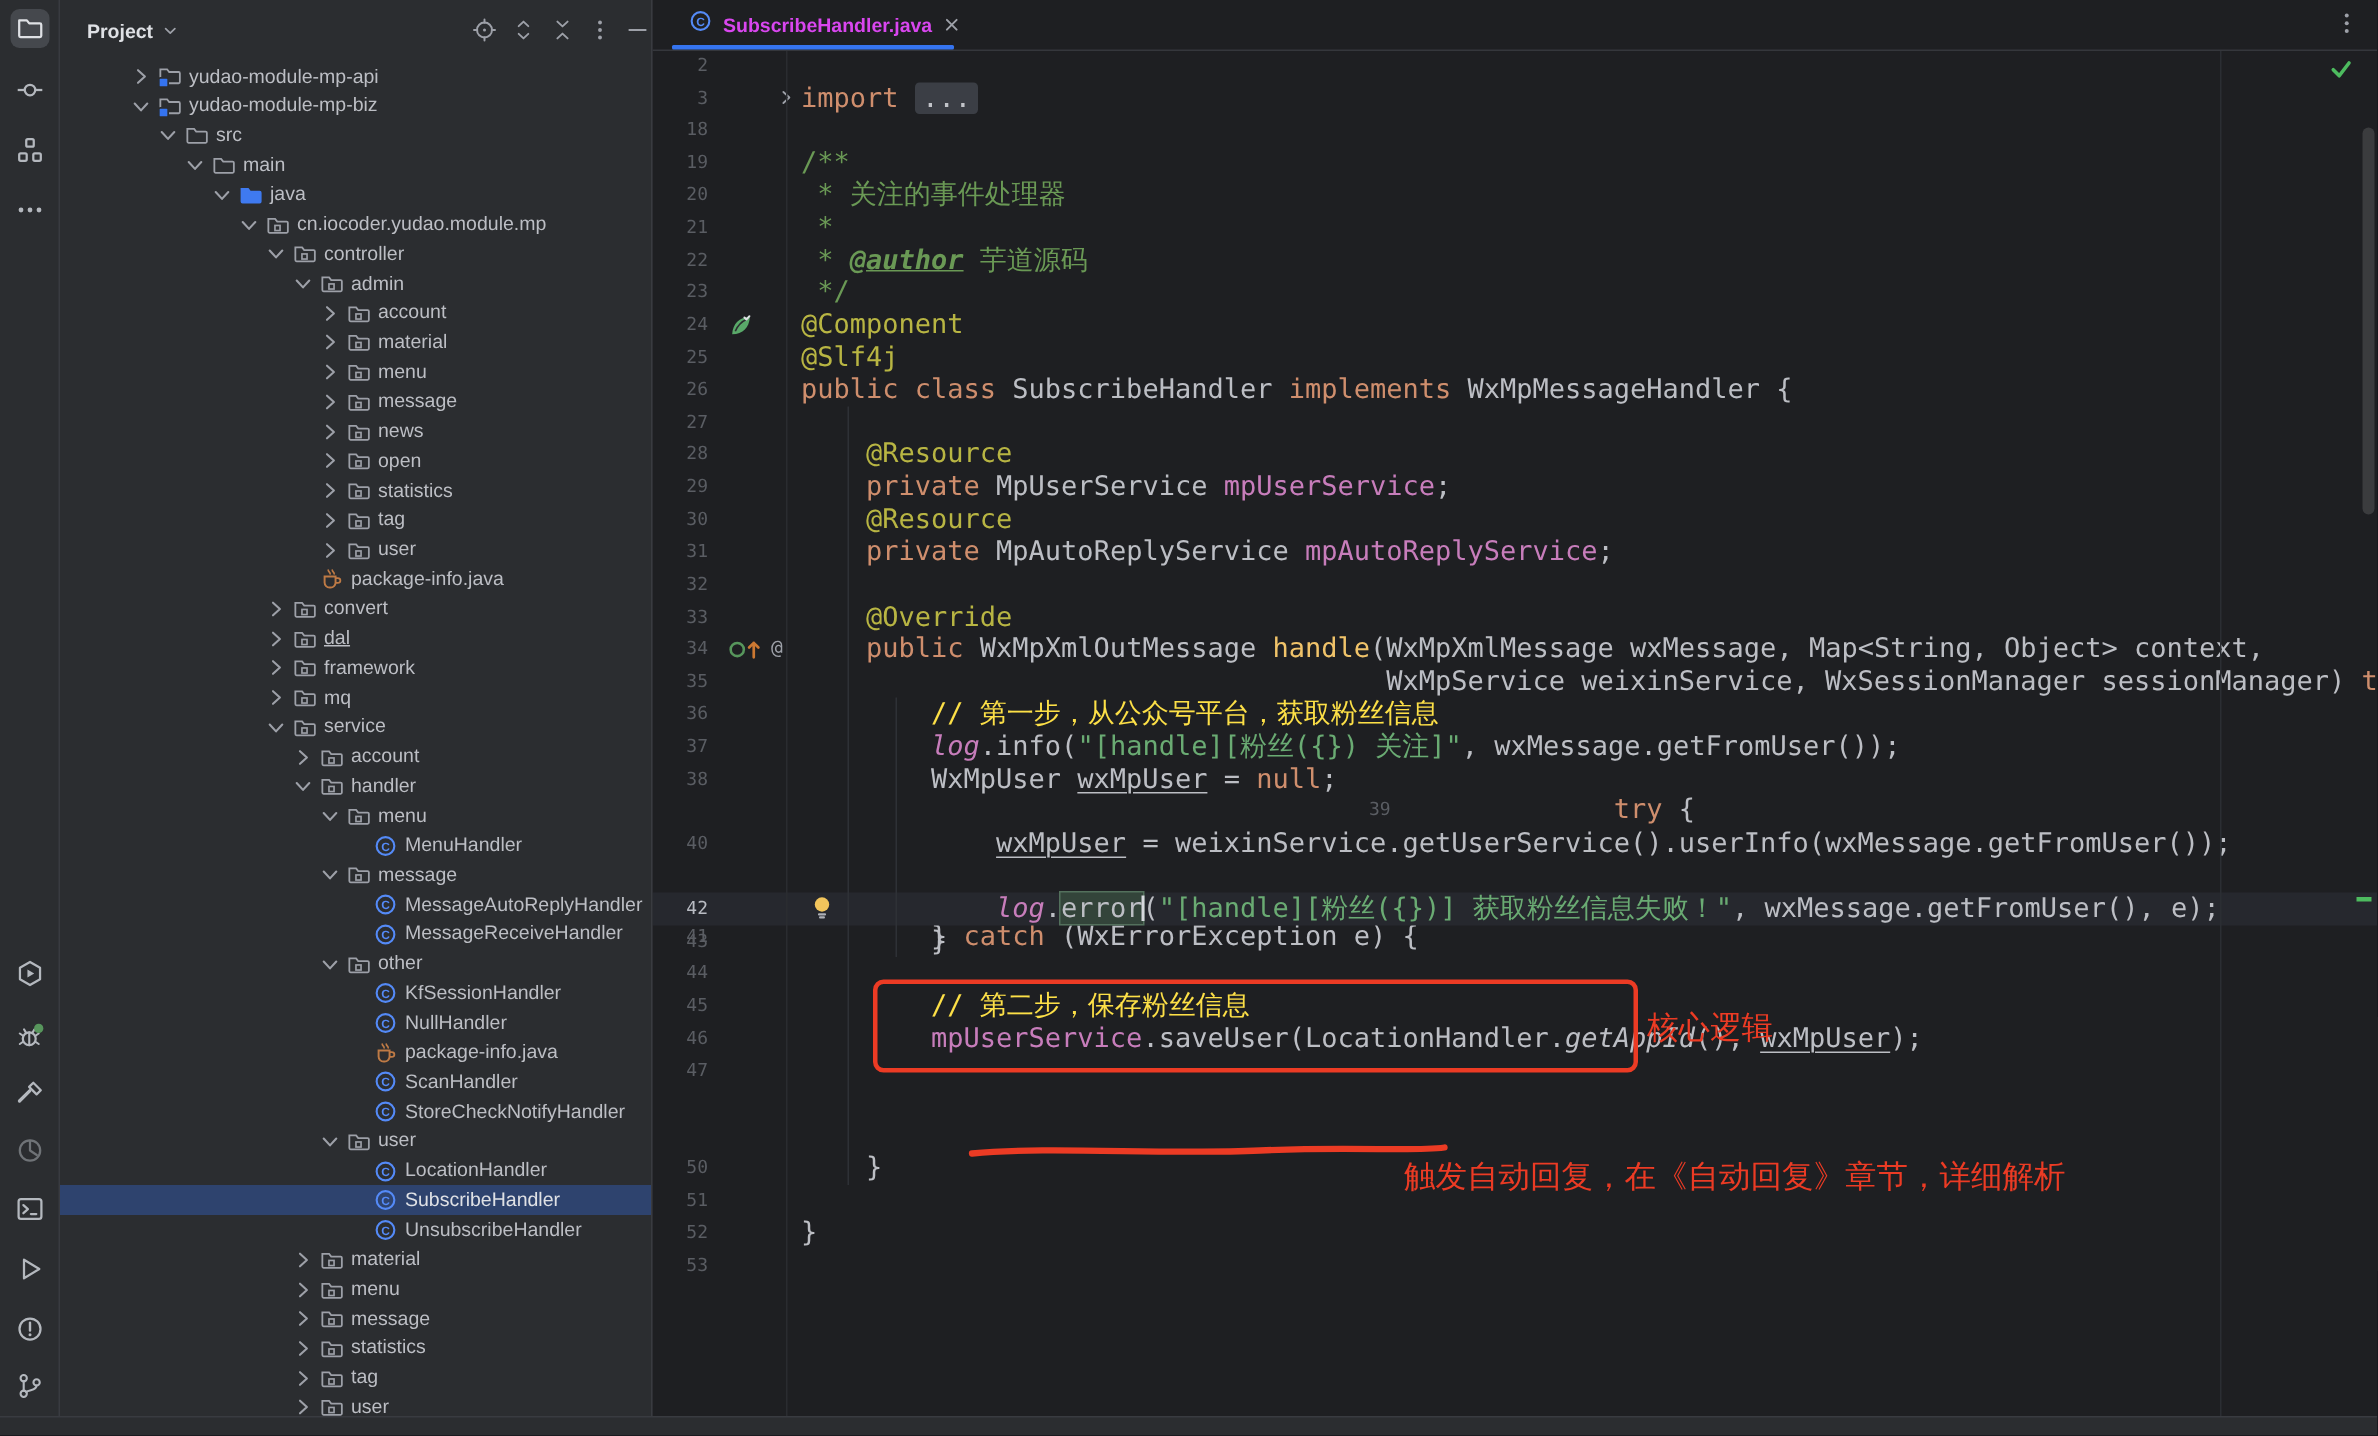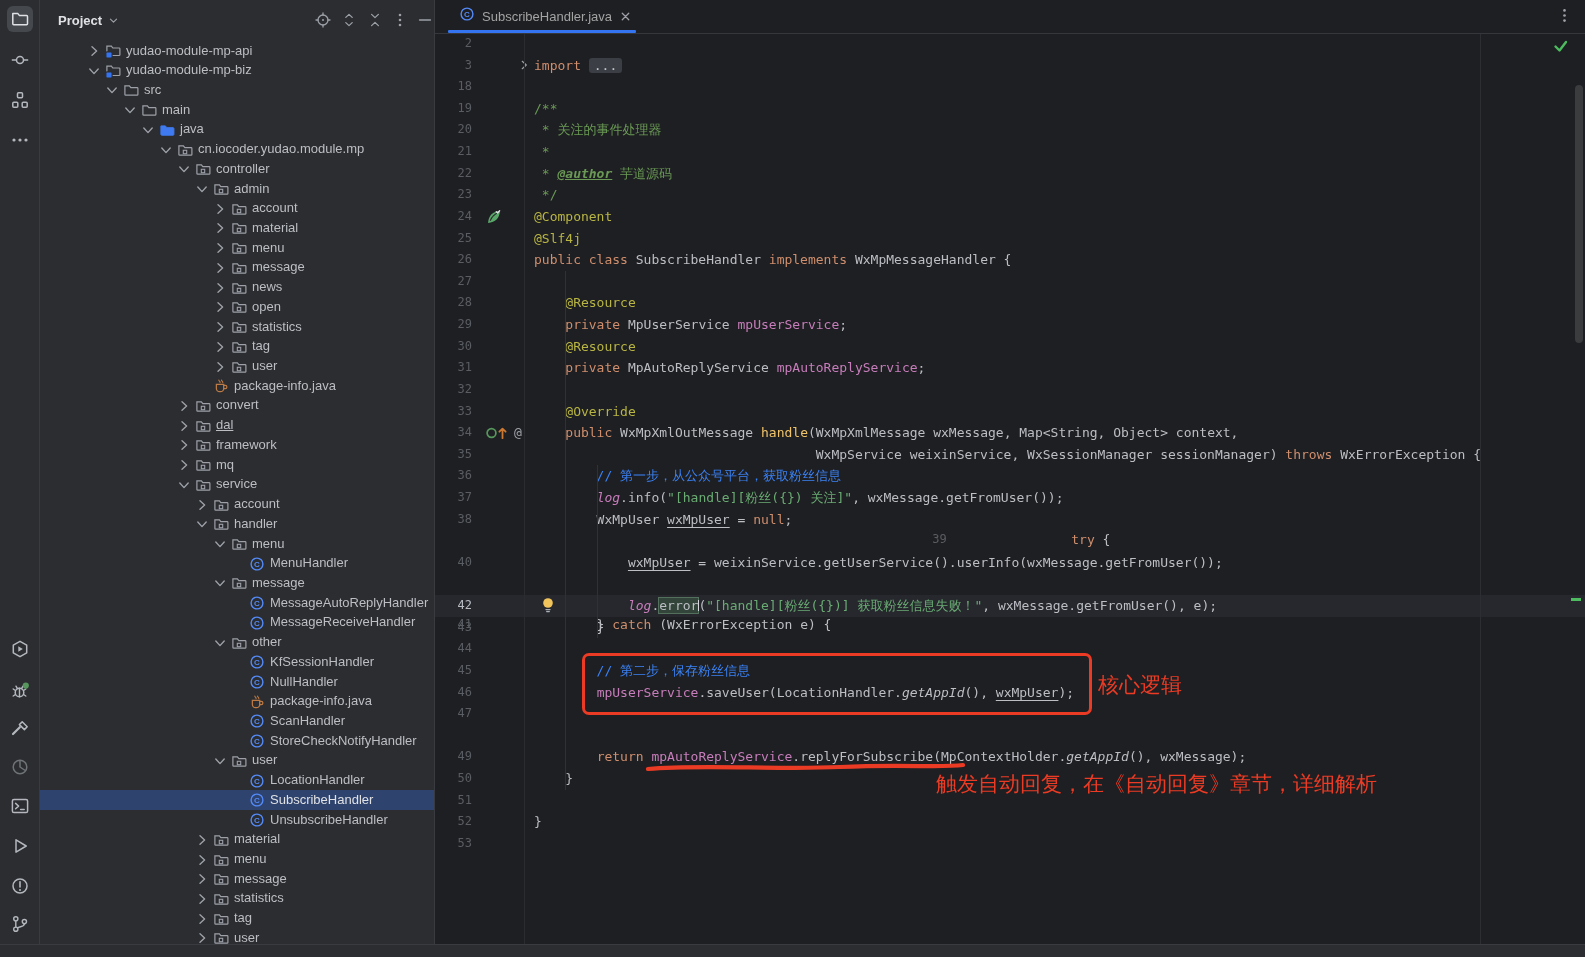--- a/index.html
+++ b/index.html
@@ -18,33 +18,33 @@
   #panel-title-chev{margin-left:5px;display:flex;}
   .phicon{position:absolute;top:12px;width:16px;height:16px;color:#9DA0A8;cursor:pointer;display:flex;}
   .phicon svg{width:16px;height:16px;}
   .trow{position:absolute;left:0;width:100%;height:20px;font-size:13px;color:#BCBEC4;cursor:pointer;}
   .trow.sel{background:#2E436E;color:#DFE1E5;}
   .tchev,.ticon{position:absolute;top:2px;width:16px;height:16px;display:flex;}
   .tlabel{position:absolute;top:1.5px;white-space:nowrap;}
   
   #tabbar{position:absolute;left:435px;top:0;right:0;height:33px;background:#1E1F22;border-bottom:1px solid #35373C;z-index:3;}
   #tab{position:absolute;left:13px;top:0;height:32px;display:flex;align-items:center;gap:7px;padding:0 11px;cursor:pointer;}
-  #tab-label{font-size:13px;color:#a3a3a3;white-space:nowrap;}
+  #tab-label{font-size:13px;color:#d946ef;white-space:nowrap;font-weight:bold;}
   #tab-underline{position:absolute;left:13px;top:30px;width:188px;height:3px;background:#3574F0;border-radius:1px;}
   #tab-close{display:flex;cursor:pointer;}
   #editor-kebab{position:absolute;right:12px;top:7px;color:#9DA0A8;cursor:pointer;display:flex;}
   #editor{position:absolute;left:435px;top:33px;right:0;bottom:12px;background:#1E1F22;overflow:hidden;}
   .cl{position:absolute;left:0;width:1150px;height:21.62px;display:flex;}
   .cl.cur{background:#26282E;}
   .ln{width:46px;box-sizing:border-box;padding-right:9px;text-align:right;
       font-family:"DejaVu Sans Mono",monospace;font-size:12px;line-height:21.62px;color:#5A5D63;cursor:pointer;flex:none;}
   .cl.cur .ln{color:#B9BCC3;}
   .gut{width:53px;flex:none;position:relative;}
-  pre.code{margin:0;font-family:"DejaVu Sans Mono",monospace;font-size:13px;line-height:21.62px;white-space:pre;cursor:text;}
-  .tok-k{color:#CF8E6D}.tok-a{color:#B8B543}.tok-s{color:#6AAB73}.tok-c{color:#3b82f6}
+  pre.code{margin:0;font-family:"DejaVu Sans Mono",monospace;font-size:18px;line-height:21.62px;white-space:pre;cursor:text;}
+  .tok-k{color:#CF8E6D}.tok-a{color:#B8B543}.tok-s{color:#6AAB73}.tok-c{color:#fde047}
   .tok-d{color:#6A9955}.tok-dt{color:#6A9955;font-weight:bold;font-style:italic;text-decoration:underline;}
   .tok-f{color:#C77DBB}.tok-fi{color:#C77DBB;font-style:italic}.tok-m{color:#F0C36A}
   .tok-t{color:#BCBEC4}.tok-u{color:#BCBEC4;text-decoration:underline;text-underline-offset:3px;text-decoration-thickness:1px;}
   .tok-si{color:#BCBEC4;font-style:italic}
   .tok-bx{color:#BCBEC4;background:#33443A;box-shadow:0 0 0 1px #53705C;position:relative;}
   .tok-bx::after{content:"";position:absolute;right:-1px;top:2px;bottom:2px;width:1.5px;background:#D6D8DD;}
   .tok-fold{background:#3B3E45;border-radius:3px;padding:0 5px;color:#C2C4C9;}
   .gicon{position:absolute;display:flex;}
   
   .vline{position:absolute;width:1px;background:#2E3136;z-index:1;}
@@ -974,25 +974,20 @@
       <div class="cl" style="top: 648.6px;">
         <span class="ln">46</span>
         <span class="gut"></span>
         <pre class="code"><span class="tok-t">        </span><span class="tok-f">mpUserService</span><span class="tok-t">.saveUser(LocationHandler.</span><span class="tok-si">getAppId</span><span class="tok-t">(), </span><span class="tok-u">wxMpUser</span><span class="tok-t">);</span></pre>
       </div>
       <div class="cl" style="top: 670.22px;">
         <span class="ln">47</span>
         <span class="gut"></span>
         <pre class="code"></pre>
       </div>
-      <div class="cl" style="top: 713.46px;">
-        <span class="ln">49</span>
-        <span class="gut"></span>
-        <pre class="code"><span class="tok-t">        </span><span class="tok-k">return </span><span class="tok-f">mpAutoReplyService</span><span class="tok-t">.replyForSubscribe(MpContextHolder.</span><span class="tok-si">getAppId</span><span class="tok-t">(), wxMessage);</span></pre>
-      </div>
       <div class="cl" style="top: 735.08px;">
         <span class="ln">50</span>
         <span class="gut"></span>
         <pre class="code"><span class="tok-t">    }</span></pre>
       </div>
       <div class="cl" style="top: 756.7px;">
         <span class="ln">51</span>
         <span class="gut"></span>
         <pre class="code"></pre>
       </div>

